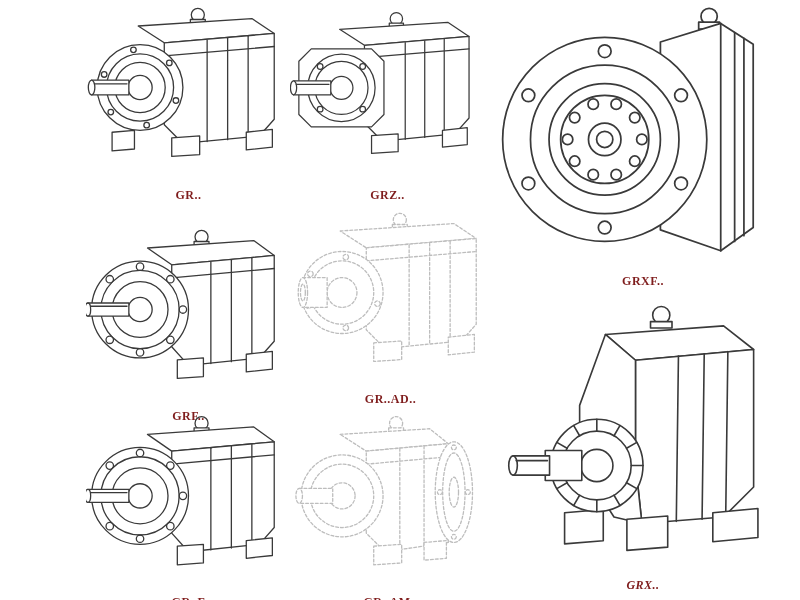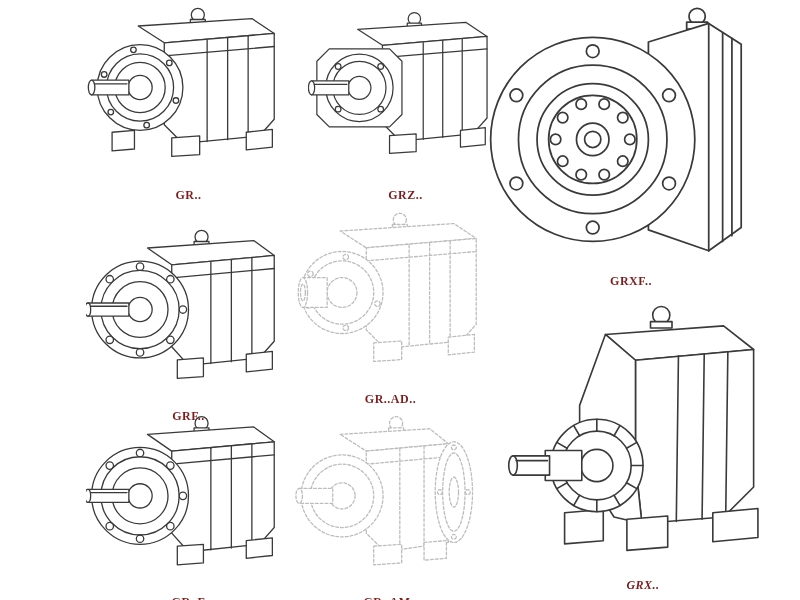--- a/index.html
+++ b/index.html
@@ -7,22 +7,22 @@
           font-family:"Liberation Serif","DejaVu Serif",serif;}
   .fig{position:absolute;display:flex;flex-direction:column;align-items:center;}
   .fig .art{flex:1;width:100%;display:flex;align-items:center;justify-content:center;}
   .fig svg.drawing{width:100%;height:100%;}
   .caption{font-weight:700;font-size:12px;color:#7f1d1d;letter-spacing:.5px;
            padding:1px 0 3px;text-align:center;white-space:nowrap;}
   .fig-solid svg.drawing{color:#3a3a3a;}
   .fig-faded svg.drawing{color:#bdbdbd;}
   .fig-faded svg.drawing *{stroke-dasharray:3 2.2;}
   #cell-gr   {left:86px;  top:2px;   width:205px; height:204px;}
-  #cell-grz  {left:308px; top:2px;   width:195px; height:204px;}
-  #cell-grxf {left:486px; top:0px;   width:290px; height:292px;}
+  #cell-grz  {left:290px; top:2px;   width:195px; height:204px;}
+  #cell-grxf {left:498px; top:0px;   width:290px; height:292px;}
   #cell-grf  {left:86px;  top:225px; width:205px; height:202px;}
   #cell-grad {left:288px; top:208px; width:205px; height:202px;font-family:Liberation Serif, serif;}
   #cell-grf2 {left:86px;  top:412px; width:205px; height:186px;}
   #cell-gram {left:288px; top:412px; width:205px; height:186px;}
   #cell-grx  {left:498px; top:296px; width:290px; height:300px;}
   .defs-holder{position:absolute;width:0;height:0;overflow:hidden;}
 </style>
 </head>
 <body>
 

